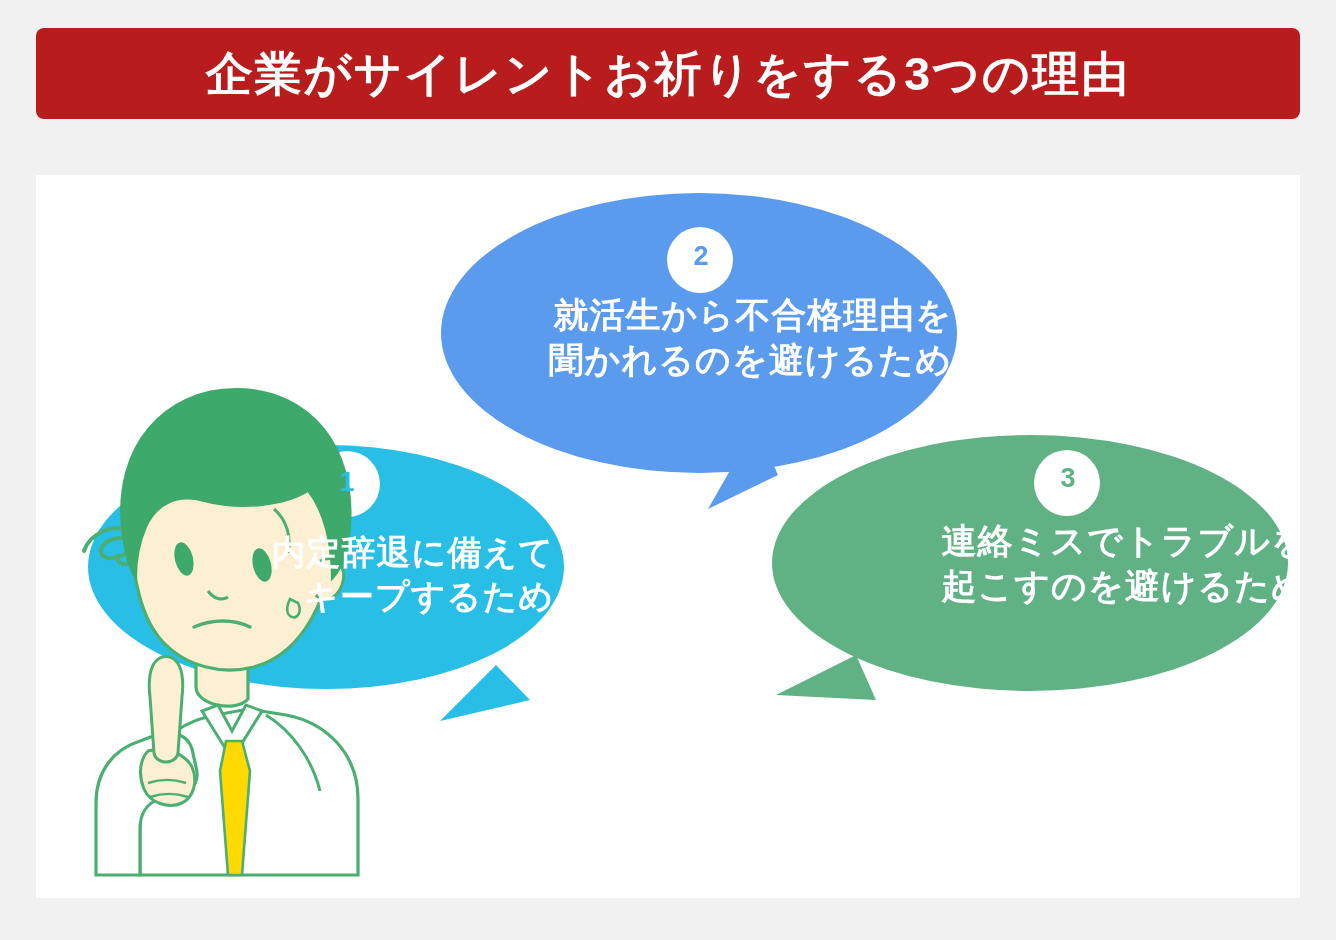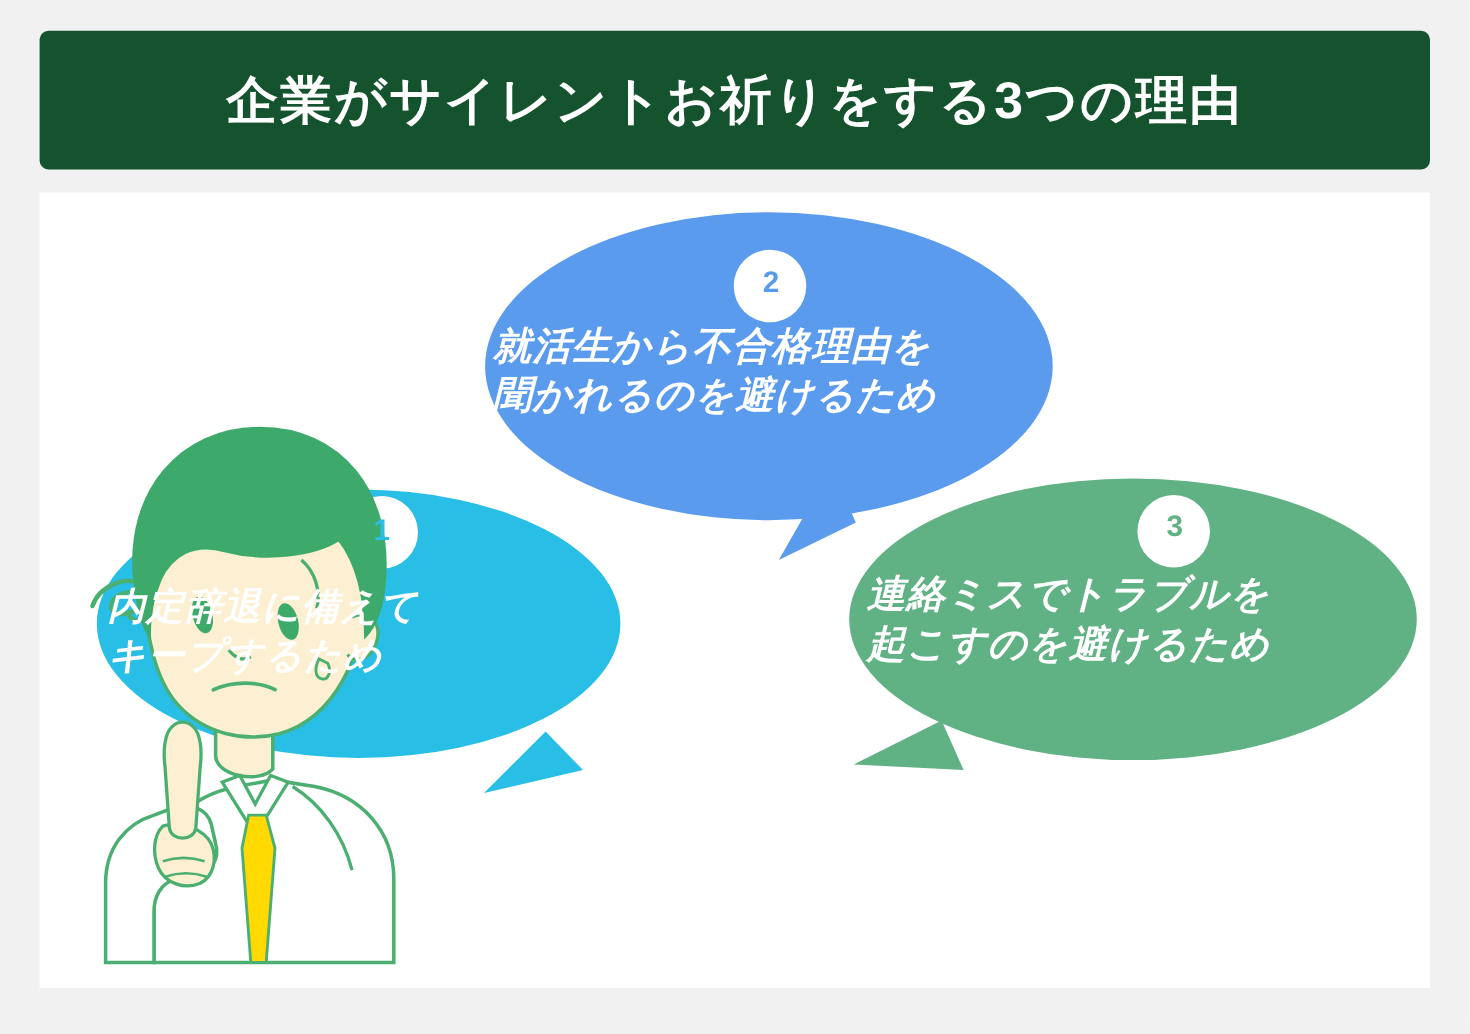--- a/index.html
+++ b/index.html
@@ -18,22 +18,22 @@
     width: 1336px;
     height: 940px;
   }
 
   
   .header-banner {
     position: absolute;
     left: 36px;
     top: 28px;
     width: 1264px;
-    height: 126px;
-    background: #14532d;
+    height: 91px;
+    background: #b91c1c;
     border-radius: 8px;
     display: flex;
     align-items: center;
     justify-content: center;
     box-sizing: border-box;
   }
   .header-title {
     color: #ffffff;
     font-size: 47px;
     font-weight: bold;
@@ -59,42 +59,41 @@
     top: 0;
     width: 1264px;
     height: 723px;
   }
 
   
   .bubble-text {
     position: absolute;
     color: #ffffff;
     font-weight: bold;
-    text-align: left;
+    text-align: right;
     line-height: 1.28;
     white-space: pre-line;
     pointer-events: none;
-    font-style: italic;
   }
   .bubble-1-text {
     left: 62px;
     top: 356px;
     width: 456px;
     font-size: 34px;
     letter-spacing: 1px;
   }
   .bubble-2-text {
     left: 412px;
     top: 118px;
     width: 504px;
     font-size: 35px;
     letter-spacing: 1px;
   }
   .bubble-3-text {
-    left: 752px;
+    left: 780px;
     top: 344px;
     width: 492px;
     font-size: 35px;
     letter-spacing: 1px;
   }
 
   .badge-num {
     position: absolute;
     font-weight: bold;
     font-size: 27px;

